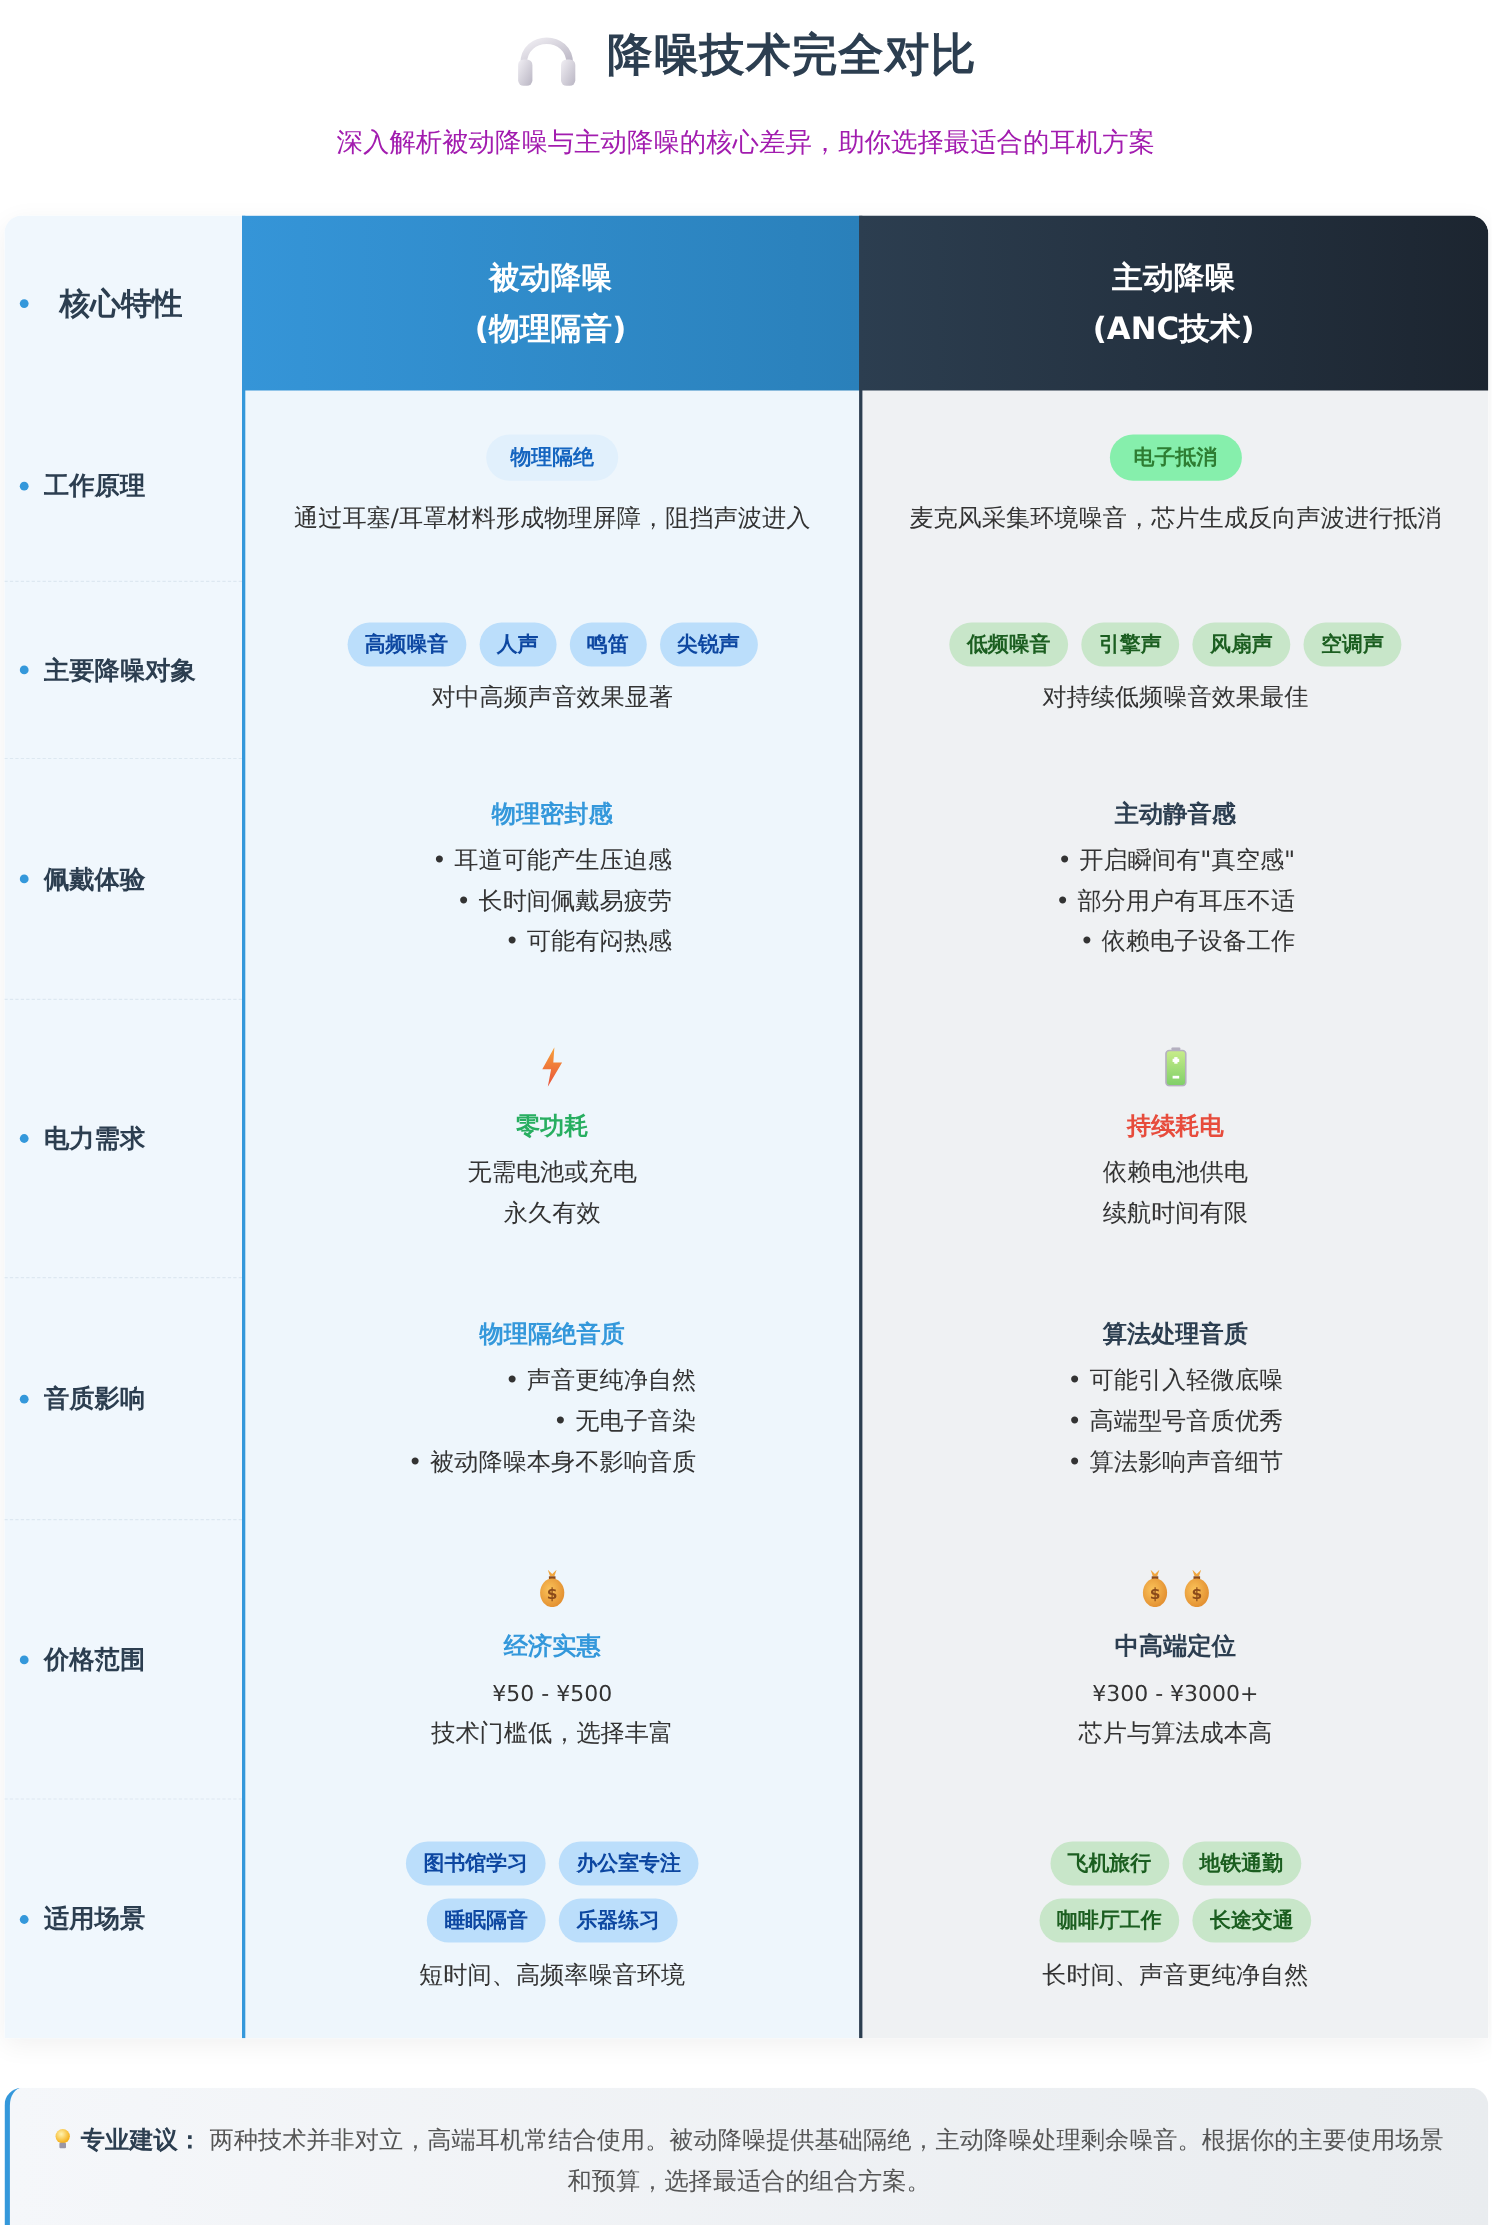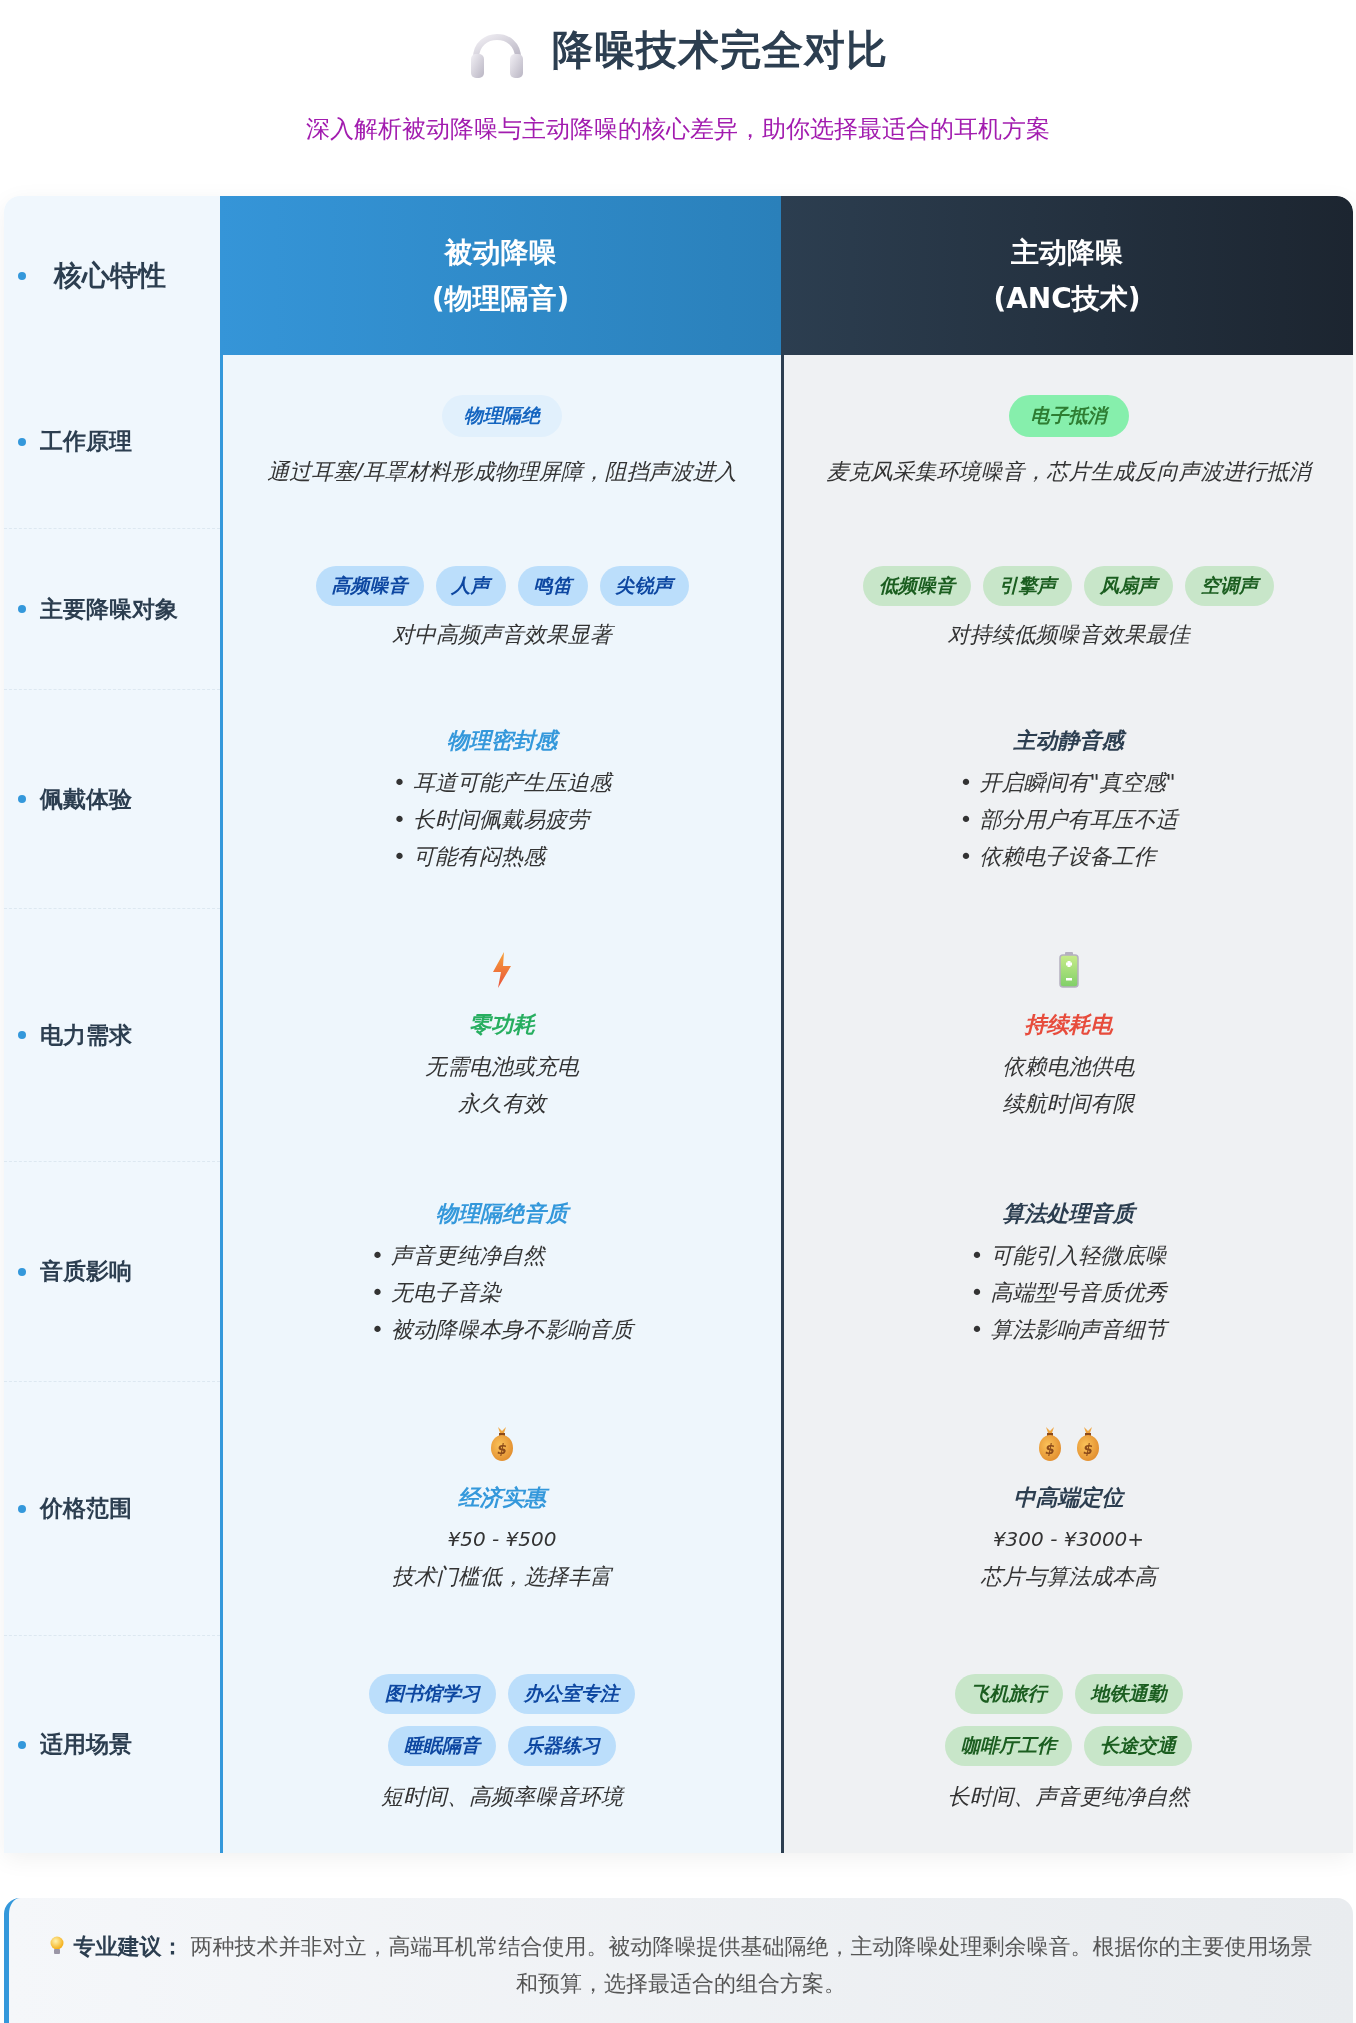--- a/index.html
+++ b/index.html
@@ -18,39 +18,39 @@
   .hdr-passive { position: absolute; left: 216px; top: 0; width: 561px; height: 159px; background: linear-gradient(90deg, #3595d8, #2a80ba); display: flex; flex-direction: column; justify-content: center; align-items: center; color: #fff; font-weight: bold; font-size: 28px; line-height: 46px; }
   .hdr-active { position: absolute; left: 777px; top: 0; width: 572px; height: 159px; background: linear-gradient(90deg, #2c3e50, #1c2530); display: flex; flex-direction: column; justify-content: center; align-items: center; color: #fff; font-weight: bold; font-size: 28px; line-height: 46px; border-top-right-radius: 16px; }
   .hdr-left { position: absolute; left: 0; top: 0; width: 216px; height: 159px; display: flex; align-items: center; padding-left: 14px; }
   .hdr-left .dot { width: 8px; height: 8px; border-radius: 50%; background: #3498db; margin-right: 28px; }
   .hdr-left .lbl { font-size: 28px; font-weight: bold; color: #2c3e50; }
 
   .row { position: absolute; left: 0; width: 1349px; }
   .row .label { position: absolute; left: 0; top: 0; width: 216px; height: 100%; display: flex; align-items: center; padding-left: 14px; border-bottom: 1px dashed #dde8f1; }
   .row .label .dot { width: 8px; height: 8px; border-radius: 50%; background: #3498db; margin-right: 14px; flex: none; }
   .row .label .lbl { font-size: 23px; font-weight: bold; color: #2c3e50; }
-  .row .cell { position: absolute; top: 0; height: 100%; display: flex; flex-direction: column; align-items: center; justify-content: center; text-align: center; font-style: italic; }
+  .row .cell { position: absolute; top: 0; height: 100%; display: flex; flex-direction: column; align-items: center; justify-content: center; text-align: center; }
   .row .cell.passive { left: 219px; width: 558px; }
   .row .cell.active { left: 780px; width: 569px; }
 
   .pill { display: inline-block; padding: 8px 22px; border-radius: 24px; font-size: 19px; font-weight: bold; }
   .pill.blue { background: #e1f0fc; color: #1565c0; }
   .pill.green { background: #86efac; color: #2e7d32; }
   .body-text { font-size: 22px; color: #333; line-height: 37px; }
   .tags { display: flex; flex-wrap: wrap; justify-content: center; gap: 12px; max-width: 520px; }
   .tag { display: inline-block; padding: 7px 16px; border-radius: 20px; font-size: 19px; font-weight: bold; }
   .tag.blue { background: #bbdefb; color: #0d47a1; }
   .tag.green { background: #c8e6c9; color: #1b5e20; }
   .sub-head { font-size: 22px; font-weight: bold; line-height: 34px; }
   .sub-head.blue { color: #3498db; }
   .sub-head.dark { color: #2c3e50; }
   .sub-head.green { color: #27ae60; }
   .sub-head.red { color: #e74c3c; }
   .list-block { display: inline-block; text-align: left; }
-  .list-center { text-align: left; }
+  .list-center { text-align: right; }
   .icon-emoji { font-size: 32px; line-height: 40px; height: 40px; display: flex; gap: 14px; justify-content: center; align-items: center; }
 
   .footer { position: absolute; left: 4px; top: 1898px; width: 1349px; height: 160px; border-radius: 16px; background: linear-gradient(90deg, #f5f7fa, #e9ecef); border-left: 5px solid #3498db; padding: 30px 40px; text-align: center; font-size: 22px; line-height: 37px; color: #555; }
   .footer .tip-label { font-weight: bold; color: #2c3e50; }
   .bulb-icon { display: inline-block; width: 14px; height: 20px; position: relative; margin-right: 10px; vertical-align: -2px; }
 </style>
 </head>
 <body>
 
 <div class="title-row">

